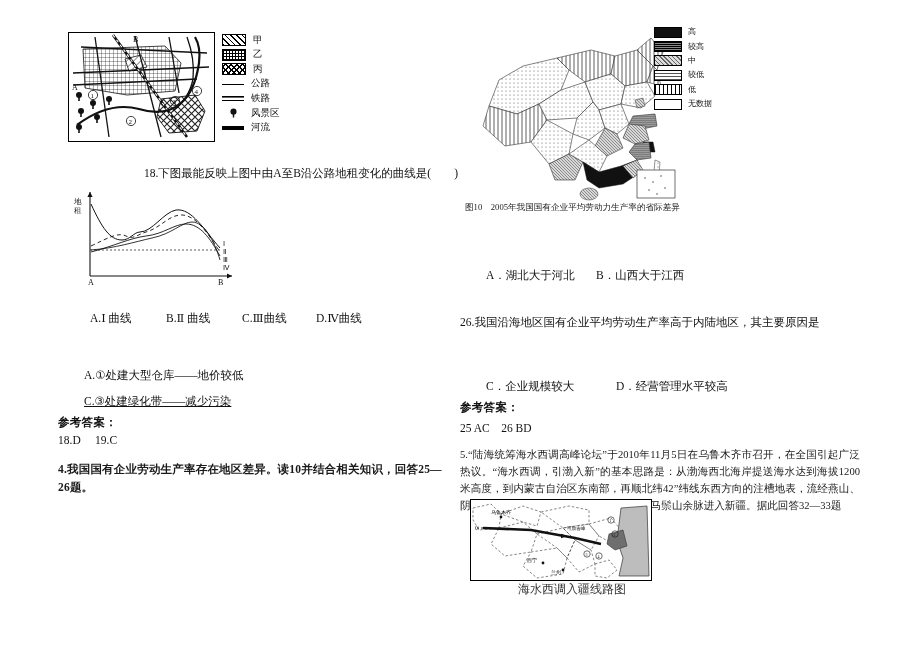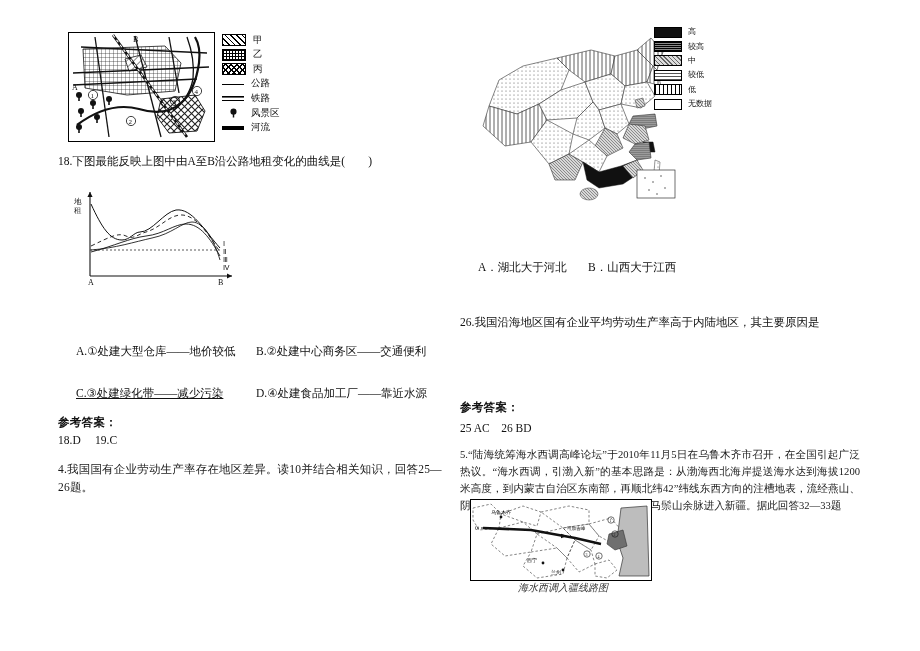--- a/index.html
+++ b/index.html
@@ -34,21 +34,21 @@
   .qtext {
     font-size: 11.5px;
     line-height: 1.55;
     letter-spacing: .2px;
     color: #1a1a1a;
   }
   .qstem { font-size: 11.5px; margin: 0 0 2px 0; }
   .opts {
     display: flex;
     font-size: 11.5px;
-    margin: 0;
+    margin: 8px;
   }
   .opt { white-space: nowrap; }
   .answer-head {
     font-weight: bold;
     font-size: 11.5px;
     letter-spacing: .3px;
   }
   .answer-body { font-size: 11.5px; }
   .para {
     font-size: 10.6px;
@@ -186,24 +186,23 @@
     width: 180px;
     height: 80px;
     border: 1.2px solid #000;
     background: #fff;
     overflow: hidden;
   }
   .fig-west-cap {
     position: absolute;
     left: 58px;
     top: 581px;
-    font-size: 10px;
+    font-size: 12px;
     color: #333;
     white-space: nowrap;
-    font-style: italic;
   }
   svg { display: block; }
 </style>
 </head>
 <body>
 
 <div class="page">
 
   <div class="col col-left">
 
@@ -308,21 +307,21 @@
             </svg>
         </span>
         <span class="legend-label">风景区</span>
       </div>
       <div class="legend-row">
         <span class="line-river"></span>
         <span class="legend-label">河流</span>
       </div>
     </div>
 
-    <div class="qstem" style="position:absolute;left:0;top:154px;width:400px;">18.下图最能反映上图中由A至B沿公路地租变化的曲线是(　　)</div>
+    <div class="qstem" style="position:absolute;left:0;top:166px;width:400px;text-align:right;">18.下图最能反映上图中由A至B沿公路地租变化的曲线是(　　)</div>
 
     <div class="fig-rent">
       <svg viewBox="0 0 175 100" width="175" height="100">
 
         <path d="M22 4 L22 88" stroke="#111" stroke-width="1.1" fill="none"></path>
         <path d="M22 88 L164 88" stroke="#111" stroke-width="1.1" fill="none"></path>
         <path d="M22 4 l-2.6 5 h5.2 z" fill="#111"></path>
         <path d="M164 88 l-5 -2.6 v5.2 z" fill="#111"></path>
 
         <path d="M22 62 L152 62" stroke="#111" stroke-width=".7" stroke-dasharray="2 2" fill="none"></path>
@@ -341,35 +340,39 @@
         <text x="155" y="58" font-size="7" font-family="Liberation Serif, serif" fill="#111">Ⅰ</text>
         <text x="155" y="66" font-size="7" font-family="Liberation Serif, serif" fill="#111">Ⅱ</text>
         <text x="155" y="74" font-size="7" font-family="Liberation Serif, serif" fill="#111">Ⅲ</text>
         <text x="155" y="82" font-size="7" font-family="Liberation Serif, serif" fill="#111">Ⅳ</text>
 
         <text x="20" y="97" font-size="8" font-family="Liberation Serif, serif" fill="#111">A</text>
         <text x="150" y="97" font-size="8" font-family="Liberation Serif, serif" fill="#111">B</text>
       </svg>
     </div>
 
-
-
-    <div class="opts" style="position:absolute;left:18px;top:344px;width:382px;align-items:center;">
+    <div class="opts" style="position:absolute;left:24px;top:303px;width:376px;">
+      <span class="opt" style="width:76px;">A.Ⅰ 曲线</span>
+      <span class="opt" style="width:76px;">B.Ⅱ 曲线</span>
+      <span class="opt" style="width:74px;">C.Ⅲ曲线</span>
+      <span class="opt">D.Ⅳ曲线</span>
+    </div>
+
+
+    <div class="opts" style="position:absolute;left:18px;top:360px;width:382px;align-items:center;">
       <span class="opt" style="width:180px;">A.①处建大型仓库——地价较低</span>
-      <span class="opt">B.②处建中心商务区——交通便利</span>
     </div>
     <div class="opts" style="position:absolute;left:18px;top:386px;width:382px;">
       <span class="opt" style="width:180px;text-decoration:underline;">C.③处建绿化带——减少污染</span>
-      <span class="opt">D.④处建食品加工厂——靠近水源</span>
     </div>
 
     <div class="answer-head" style="position:absolute;left:0;top:415px;">参考答案：</div>
     <div class="answer-body" style="position:absolute;left:0;top:434px;">18.D  19.C</div>
 
-    <div class="qtext" style="position:absolute;left:0;top:461px;width:390px;">4.我国国有企业劳动生产率存在地区差异。读10并结合相关知识，回答25—26题。</div>
+    <div class="qtext" style="position:absolute;left:0;top:461px;width:390px;font-weight:bold;">4.我国国有企业劳动生产率存在地区差异。读10并结合相关知识，回答25—26题。</div>
 
   </div>
 
   <div class="col col-right">
 
     <div class="fig-china">
       <svg viewBox="0 0 215 172" width="215" height="172">
         <defs>
           <pattern id="cDot" width="4" height="4" patternUnits="userSpaceOnUse">
             <rect width="4" height="4" fill="#fff"></rect>
@@ -456,27 +459,32 @@
       <div class="legend-row">
         <span class="swatch sw-di"></span>
         <span class="legend-label">低</span>
       </div>
       <div class="legend-row">
         <span class="swatch sw-none"></span>
         <span class="legend-label">无数据</span>
       </div>
     </div>
 
+    <div class="fig-caption" style="left:5px;top:202px;">图10　2005年我国国有企业平均劳动力生产率的省际差异</div>
 
     <div class="opts" style="position:absolute;left:18px;top:260px;width:382px;">
       <span class="opt" style="width:110px;">A．湖北大于河北</span>
       <span class="opt">B．山西大于江西</span>
     </div>
 
     <div class="qstem" style="position:absolute;left:0;top:315px;width:400px;">26.我国沿海地区国有企业平均劳动生产率高于内陆地区，其主要原因是</div>
+    <div class="opts" style="position:absolute;left:18px;top:371px;width:382px;">
+      <span class="opt" style="width:130px;">C．企业规模较大</span>
+      <span class="opt">D．经营管理水平较高</span>
+    </div>
 
     <div class="answer-head" style="position:absolute;left:0;top:400px;">参考答案：</div>
     <div class="answer-body" style="position:absolute;left:0;top:421px;">25 AC　26 BD</div>
 
     <div class="para" style="position:absolute;left:0;top:446px;width:400px;">5.“陆海统筹海水西调高峰论坛”于2010年11月5日在乌鲁木齐市召开，在全国引起广泛热议。“海水西调，引渤入新”的基本思路是：从渤海西北海岸提送海水达到海拔1200米高度，到内蒙古自治区东南部，再顺北纬42”纬线东西方向的注槽地表，流经燕山、阴山以北，出狼山向西进入居延海，绕过马鬃山余脉进入新疆。据此回答32—33题</div>
 
     <div class="fig-west">
       <svg viewBox="0 0 180 80" width="180" height="80">
 
         <g stroke="#333" fill="none" stroke-width=".6" stroke-dasharray="2.5 2">

